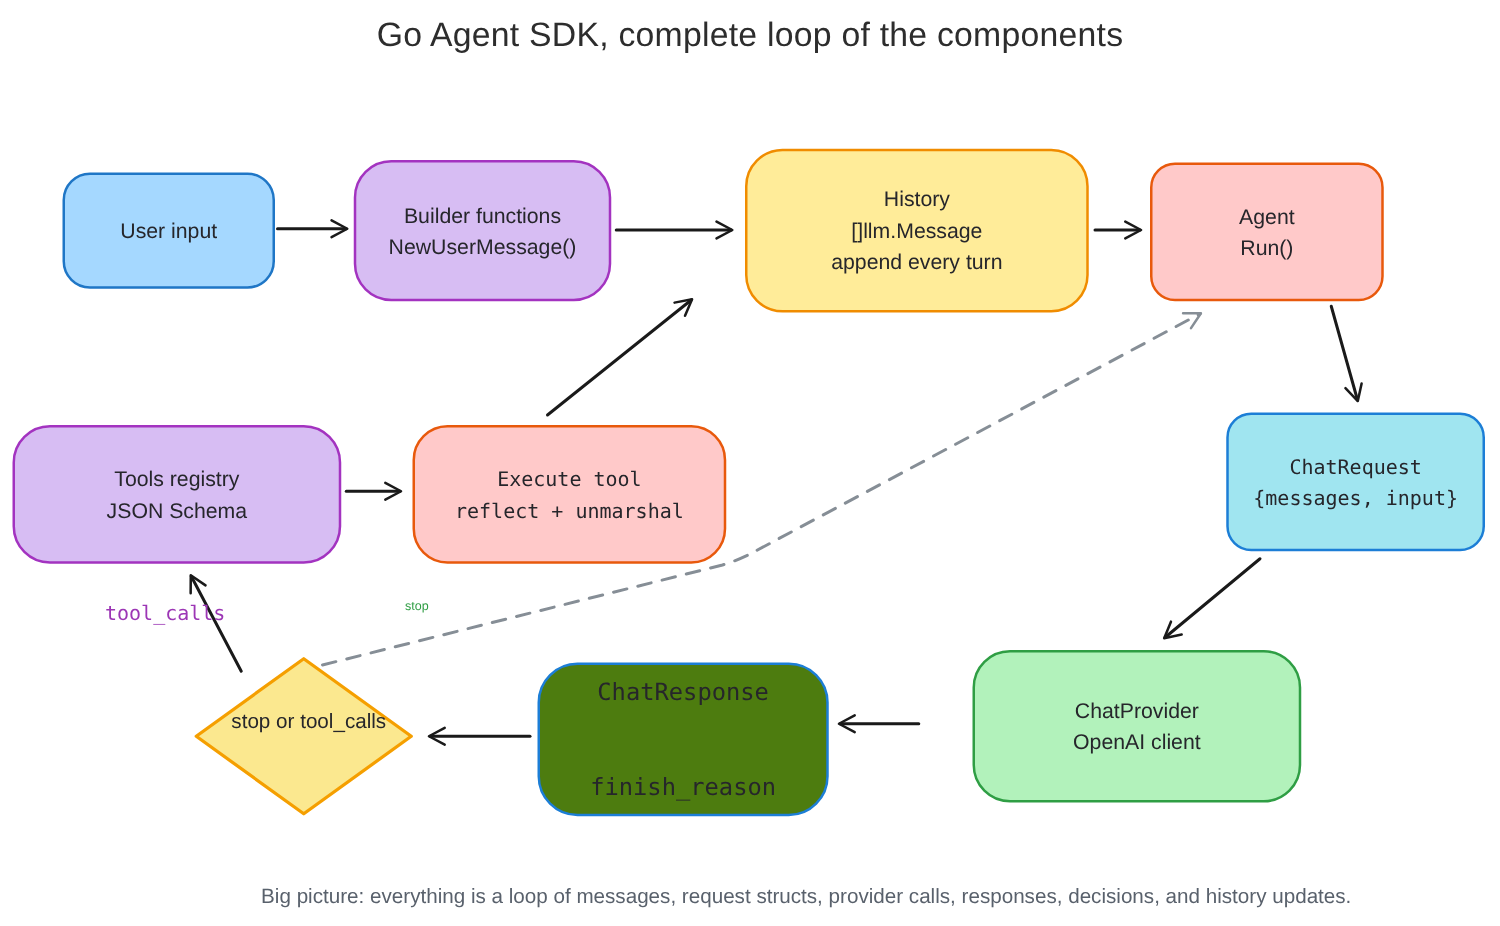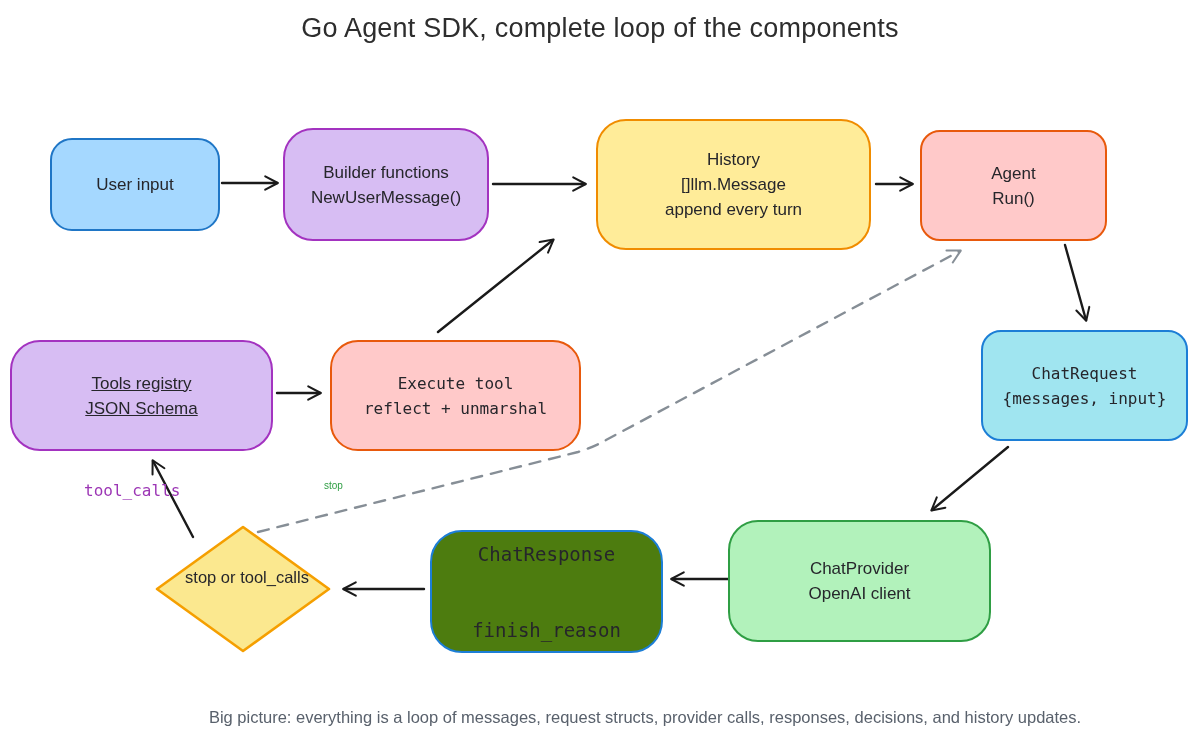--- a/index.html
+++ b/index.html
@@ -23,21 +23,21 @@
   }
   .node .ln{display:block;}
   .f-sans{font-family:"Liberation Sans",sans-serif;font-size:17px;line-height:25px;}
   .f-mono{font-family:"DejaVu Sans Mono",monospace;font-size:16px;line-height:25px;}
   .f-mono-lg{font-family:"DejaVu Sans Mono",monospace;font-size:19px;line-height:28px;}
   .n-user-input    {left:50px;  top:138px; width:170px; height:93px;  border-radius:22px;}
   .n-builder       {left:283px; top:128px; width:206px; height:113px; border-radius:30px;}
   .n-history       {left:596px; top:119px; width:275px; height:131px; border-radius:30px;}
   .n-agent         {left:920px; top:130px; width:187px; height:111px; border-radius:20px;}
   .n-chat-request  {left:981px; top:330px; width:207px; height:111px; border-radius:20px;}
-  .n-chat-provider {left:728px; top:520px; width:263px; height:122px; border-radius:30px;}
+  .n-chat-provider {left:778px; top:520px; width:263px; height:122px; border-radius:30px;}
   .n-chat-response {left:430px; top:530px; width:233px; height:123px; border-radius:32px;}
   .n-tools-registry{left:10px;  top:340px; width:263px; height:111px; border-radius:30px;}
   .n-execute-tool  {left:330px; top:340px; width:251px; height:111px; border-radius:28px;}
   .diamond-text{
     position:absolute;left:163px;top:566px;width:168px;text-align:center;
     font-size:16.5px;line-height:23px;color:#26262b;
   }
   .edge-label{position:absolute;white-space:nowrap;}
   .lbl-tool-calls{left:84px;top:481px;font-family:"DejaVu Sans Mono",monospace;font-size:16px;}
   .lbl-stop{left:324px;top:480px;font-family:"Liberation Sans",sans-serif;font-size:10px;}
@@ -105,21 +105,21 @@
   <div class="node n-chat-provider f-sans" style="background: rgb(178, 242, 187); border-color: rgb(47, 158, 68);">
     <span class="ln">ChatProvider</span>
     <span class="ln">OpenAI client</span>
   </div>
 
   <div class="node n-chat-response f-mono-lg" style="background: #4d7c0f; border-color: rgb(28, 126, 214); gap: 48px;">
     <span class="ln">ChatResponse</span>
     <span class="ln">finish_reason</span>
   </div>
 
-  <div class="node n-tools-registry f-sans" style="background: rgb(215, 189, 243); border-color: rgb(163, 51, 192); text-decoration: underline;">
+  <div class="node n-tools-registry f-sans" style="background: rgb(215, 189, 243); border-color: rgb(163, 51, 192);">
     <span class="ln">Tools registry</span>
     <span class="ln">JSON Schema</span>
   </div>
 
   <div class="node n-execute-tool f-mono" style="background: rgb(255, 201, 201); border-color: rgb(232, 89, 12); justify-content: center;">
     <span class="ln">Execute tool</span>
     <span class="ln">reflect + unmarshal</span>
   </div>
 
   <div class="diamond-text">

